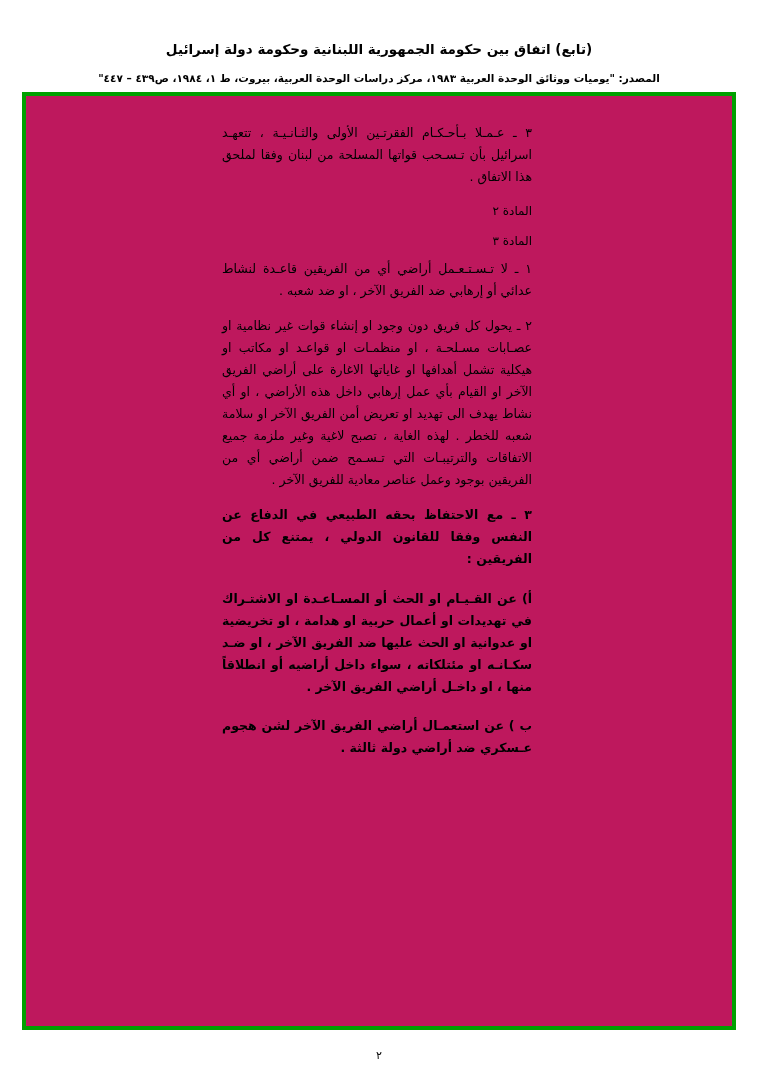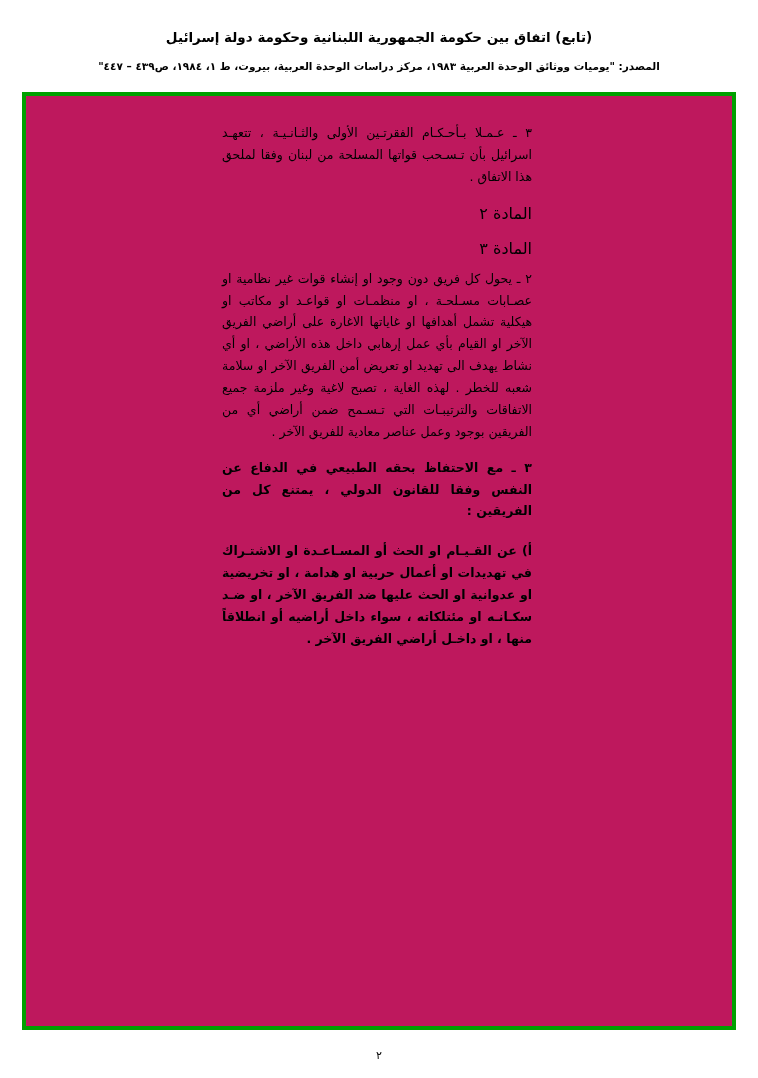--- a/index.html
+++ b/index.html
@@ -12,21 +12,21 @@
     height: 1078px;
     font-family: "DejaVu Sans", "Liberation Sans", sans-serif;
     color: #000000;
     position: relative;
     overflow: hidden;
   }
   .page {
     width: 758px;
     height: 1078px;
     box-sizing: border-box;
-    padding: 0;
+    padding: 12px;
     position: relative;
   }
   .doc-header {
     text-align: center;
     padding-top: 28px;
   }
   .doc-title {
     font-size: 13.5px;
     font-weight: bold;
     letter-spacing: 0;
@@ -59,21 +59,21 @@
     text-align: justify;
     text-align-last: right;
   }
   .para {
     font-size: 12.5px;
     line-height: 1.75;
     margin-bottom: 14px;
     direction: rtl;
   }
   .article-head {
-    font-size: 16px;
+    font-size: 12px;
     margin-top: 16px;
     margin-bottom: 10px;
     direction: rtl;
     text-align: right;
     text-align-last: right;
   }
   .bold {
     font-weight: bold;
   }
   .gap-top {
@@ -97,21 +97,23 @@
   <div class="doc-header">
     <div class="doc-title">(تابع) اتفاق بين حكومة الجمهورية اللبنانية وحكومة دولة إسرائيل</div>
     <div class="doc-source">المصدر:  "يوميات ووثائق الوحدة العربية ١٩٨٣، مركز دراسات الوحدة العربية، بيروت، ط ١، ١٩٨٤، ص٤٣٩ – ٤٤٧"</div>
   </div>
 
   <div class="frame">
     <div class="content">
         <div class="para">٣ ـ عـمـلا بـأحـكـام الفقرتـين الأولى والثـانـيـة ، تتعهـد اسرائيل بأن تـسـحب قواتها المسلحة من لبنان وفقا لملحق هذا الاتفاق .</div>
         <div class="article-head">المادة ٢</div>
         <div class="article-head">المادة ٣</div>
+        <div class="para">١ ـ لا تـسـتـعـمل أراضي أي من الفريقين قاعـدة لنشاط عدائي أو إرهابي ضد الفريق الآخر ، او ضد شعبه .</div>
         <div class="para">٢ ـ يحول كل فريق دون وجود او إنشاء قوات غير نظامية او عصـابات مسـلحـة ، او منظمـات او قواعـد او مكاتب او هيكلية تشمل أهدافها او غاياتها الاغارة على أراضي الفريق الآخر او القيام بأي عمل إرهابي داخل هذه الأراضي ، او أي نشاط يهدف الى تهديد او تعريض أمن الفريق الآخر او سلامة شعبه للخطر . لهذه الغاية ، تصبح لاغية وغير ملزمة جميع الاتفاقات والترتيبـات التي تـسـمح ضمن أراضي أي من الفريقين بوجود وعمل عناصر معادية للفريق الآخر .</div>
         <div class="para bold">٣ ـ مع الاحتفاظ بحقه الطبيعي في الدفاع عن النفس وفقا للقانون الدولي ، يمتنع كل من الفريقين :</div>
         <div class="para gap-top">أ) عن القـيـام او الحث أو المسـاعـدة او الاشتـراك في تهديدات او أعمال حربية او هدامة ، او تخريضية او عدوانية او الحث عليها ضد الفريق الآخر ، او ضـد سكـانـه او مئتلكاته ، سواء داخل أراضيه أو انطلاقاً منها ، او داخـل أراضي الفريق الآخر .</div>
+        <div class="para bold gap-top">ب ) عن استعمـال أراضي الفريق الآخر لشن هجوم عـسكري ضد أراضي دولة ثالثة .</div>
       </div>
   </div>
 
   <div class="page-number">٢</div>
 
 </div>
 
 </body></html>

